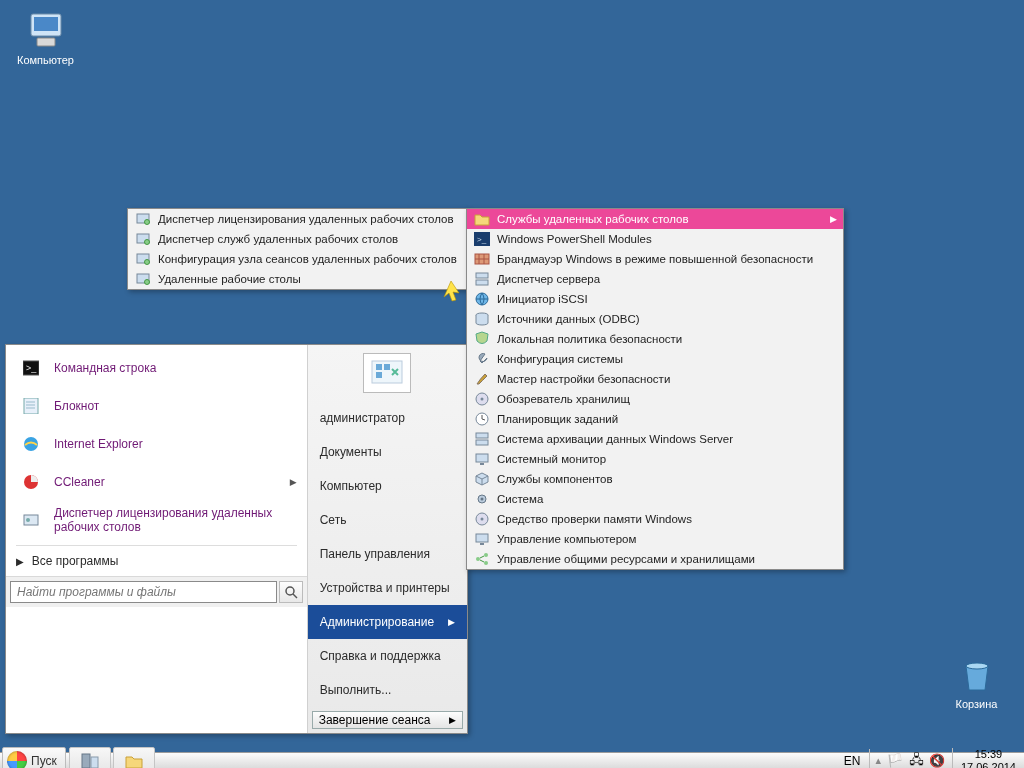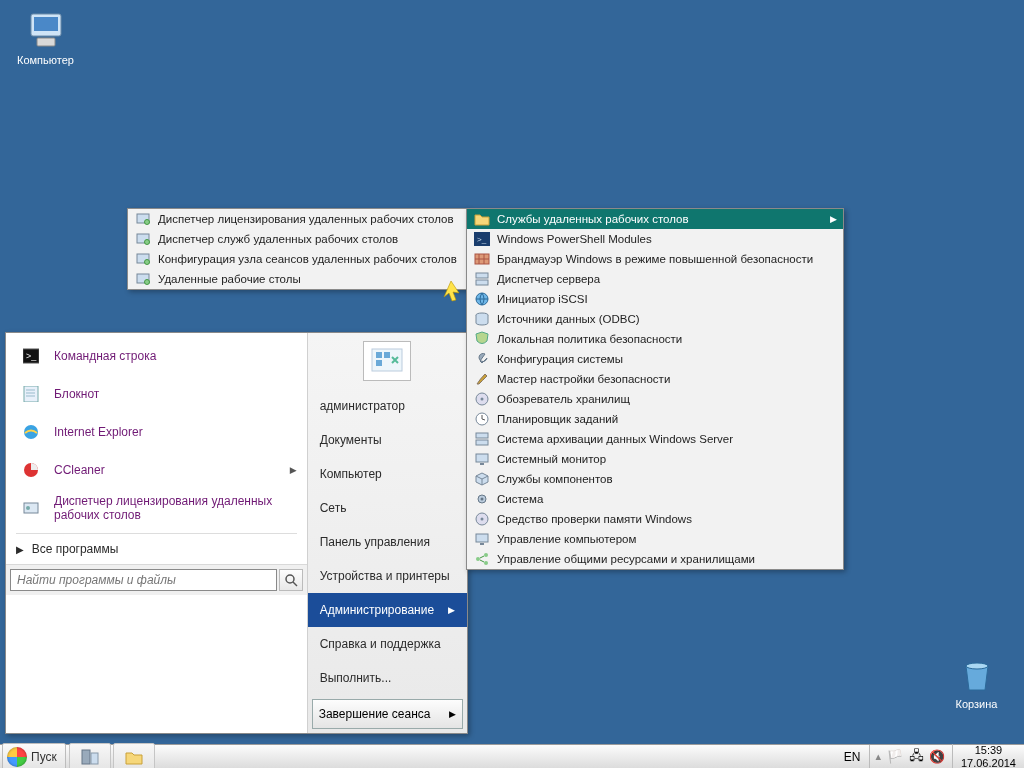--- a/index.html
+++ b/index.html
@@ -24,40 +24,40 @@
 .search-row { display: flex; align-items: center; padding: 4px; border-top: 1px solid #d9d9d9; background: #f0f0f0; }
 .search-input { flex: 1; height: 22px; border: 1px solid #8a8a8a; font-size: 12px; font-style: italic; color: #666; padding: 0 6px; background: #fff; }
 .search-btn { width: 24px; height: 22px; border: 1px solid #bbb; background: linear-gradient(#fdfdfd,#e8e8e8); margin-left: 2px; display: flex; align-items: center; justify-content: center; }
 
 .start-right { width: 161px; background: linear-gradient(#f5f5f5,#e9e9e9); border-left: 1px solid #d0d0d0; display: flex; flex-direction: column; }
 .avatar-box { height: 56px; display: flex; align-items: center; justify-content: center; }
 .avatar { width: 48px; height: 40px; border: 1px solid #bbb; background: #fff; display: flex; align-items: center; justify-content: center; }
 .r-item { padding: 10px 12px; font-size: 12px; color: #2b2b2b; cursor: default; }
 .r-item.active { background: #1b4d99; color: #fff; display: flex; justify-content: space-between; align-items: center; }
 .r-item.active .tri2 { font-size: 9px; }
-.session-btn { margin: 4px; height: 30px; border: 1px solid #9aa; background: linear-gradient(#fdfdfd,#e4e4e4); display: flex; align-items: center; justify-content: space-between; padding: 8px 6px; font-size: 12px; }
+.session-btn { margin: 4px; height: 18px; border: 1px solid #9aa; background: linear-gradient(#fdfdfd,#e4e4e4); display: flex; align-items: center; justify-content: space-between; padding: 8px 6px; font-size: 12px; }
 
 
 .submenu { position: absolute; background: #f2f2f2; border: 1px solid #8a8a8a; box-shadow: 2px 2px 5px rgba(0,0,0,.3); }
 .submenu1 { left: 127px; top: 208px; width: 342px; }
 .sm-row { display: flex; align-items: center; height: 20px; padding: 0 6px; cursor: default; }
 .sm-row .sicon { width: 18px; height: 16px; margin-right: 6px; display: flex; align-items: center; justify-content: center; }
 .sm-row .slabel { font-size: 11.5px; color: #222; white-space: nowrap; }
 
 
 .cursor { position: absolute; left: 437px; top: 277px; width: 28px; height: 28px; pointer-events: none; }
 
 
 .submenu2 { left: 466px; top: 208px; width: 378px; }
-.sm-row.hl { background: #0f766e; }
+.sm-row.hl { background: #ec4899; }
 .sm-row.hl .slabel { color: #fff; }
 .sm-row .sarrow { margin-left: auto; color: #fff; font-size: 9px; }
 
 
-.taskbar { position: absolute; left: 0; right: 0; bottom: 0; height: 24px; background: linear-gradient(#fcfcfc,#dcdcdc); border-top: 1px solid #9b9b9b; display: flex; align-items: center; }
+.taskbar { position: absolute; left: 0; right: 0; bottom: 0; height: 16px; background: linear-gradient(#fcfcfc,#dcdcdc); border-top: 1px solid #9b9b9b; display: flex; align-items: center; }
 .start-button { height: 28px; padding: 0 8px 0 4px; margin: 0 2px; display: flex; align-items: center; border: 1px solid #bcbcbc; border-radius: 2px; background: linear-gradient(#fbfbfb,#e3e3e3); }
 .start-button .orb { width: 20px; height: 20px; border-radius: 50%; background: conic-gradient(#f44 0 90deg,#4c4 90deg 180deg,#49f 180deg 270deg,#fc4 270deg 360deg); margin-right: 4px; box-shadow: inset 0 0 3px rgba(0,0,0,.4); }
 .start-button .slbl { font-size: 12px; color: #333; }
 .tb-btn { width: 42px; height: 28px; margin: 0 1px; border: 1px solid #c5c5c5; border-radius: 2px; background: linear-gradient(#f7f7f7,#e5e5e5); display: flex; align-items: center; justify-content: center; }
 .tray { margin-left: auto; display: flex; align-items: center; height: 100%; }
 .lang { padding: 0 8px; font-size: 12px; }
 .tray-icons { display: flex; align-items: center; gap: 6px; padding: 0 6px; border-left: 1px solid #bbb; height: 24px; }
 .tray-icons span { font-size: 13px; }
 .clock { border-left: 1px solid #bbb; padding: 0 8px; text-align: center; font-size: 11px; line-height: 13px; }
 </style>

